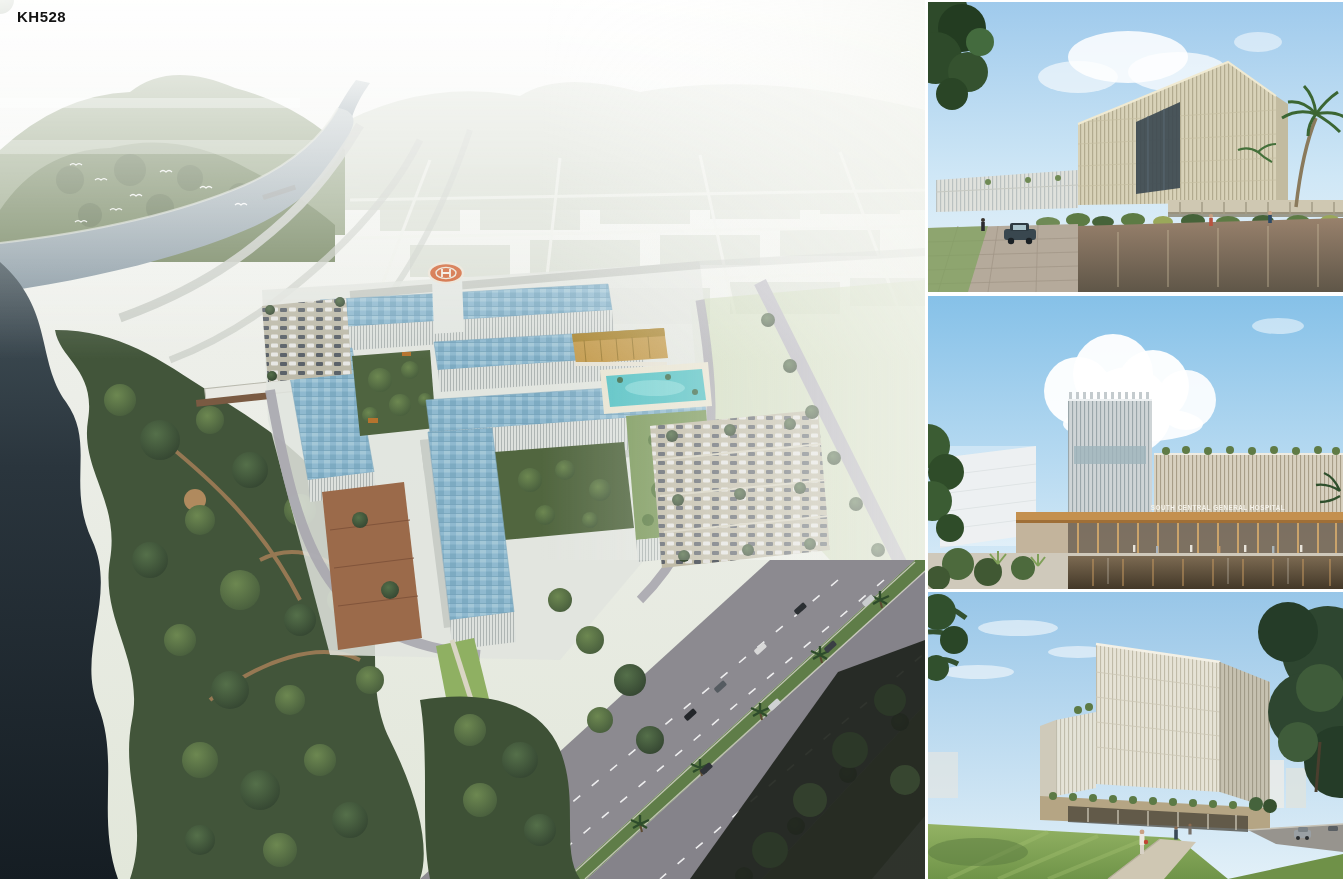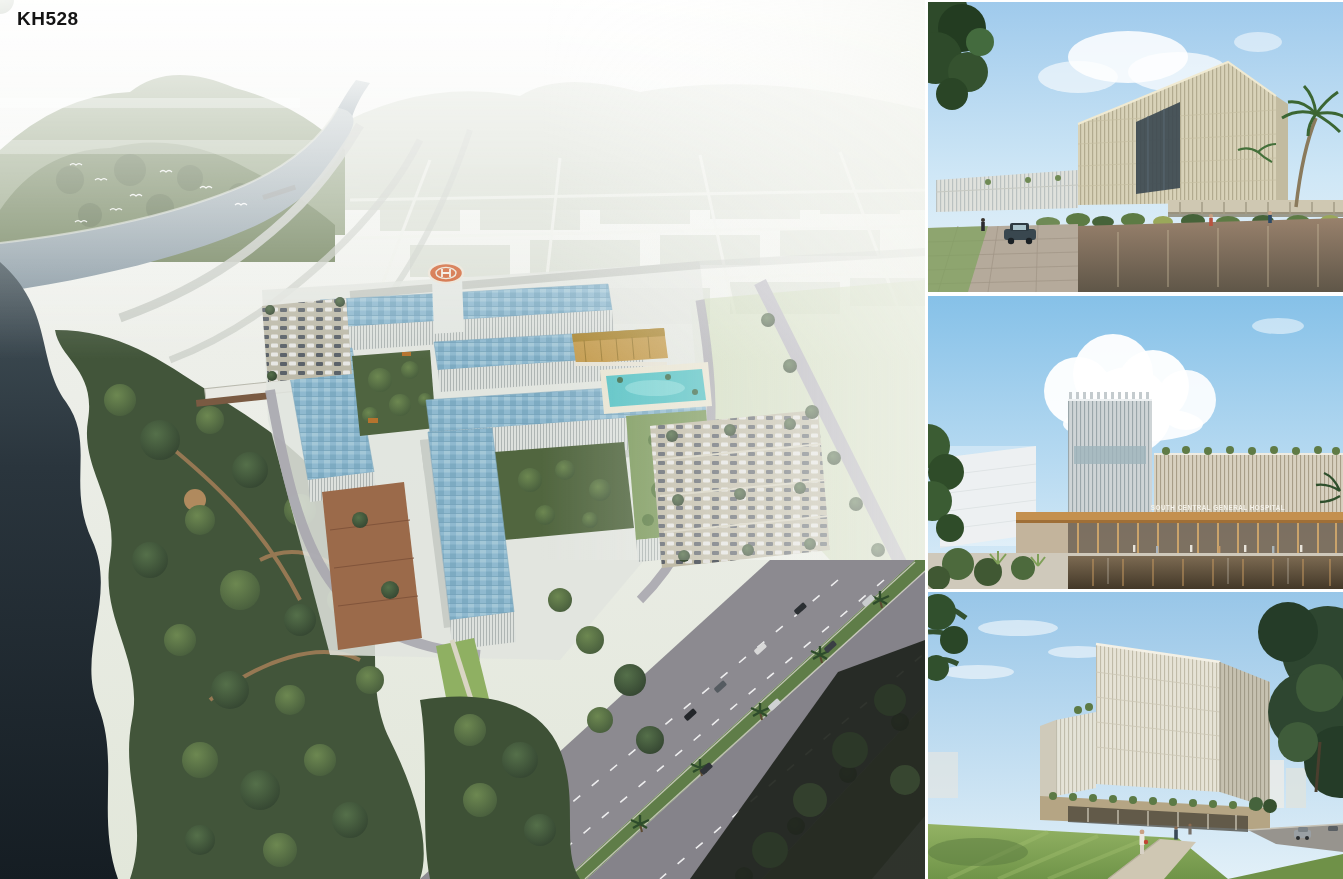--- a/index.html
+++ b/index.html
@@ -4,21 +4,21 @@
 <style>
   html,body{margin:0;padding:0;background:#ffffff;}
   .board{position:relative;width:1343px;height:879px;background:#ffffff;overflow:hidden;
          font-family:"Liberation Sans",sans-serif;}
   .hero{position:absolute;left:0;top:0;width:925px;height:879px;overflow:hidden;}
   .panel{position:absolute;left:928px;width:415px;overflow:hidden;}
   .panel-1{top:2px;height:290px;}
   .panel-2{top:296px;height:293px;}
   .panel-3{top:592px;height:287px;}
   svg{display:block;width:100%;height:100%;}
-  .code-label{position:absolute;left:17px;top:8px;font-size:19px;font-weight:bold;
+  .code-label{position:absolute;left:17px;top:8px;font-size:15px;font-weight:bold;
               letter-spacing:.5px;color:#141414;z-index:5;}
 </style>
 </head>
 <body>
 
 <div class="board">
 
   <div class="code-label">KH528</div>
 
   <div class="hero">

